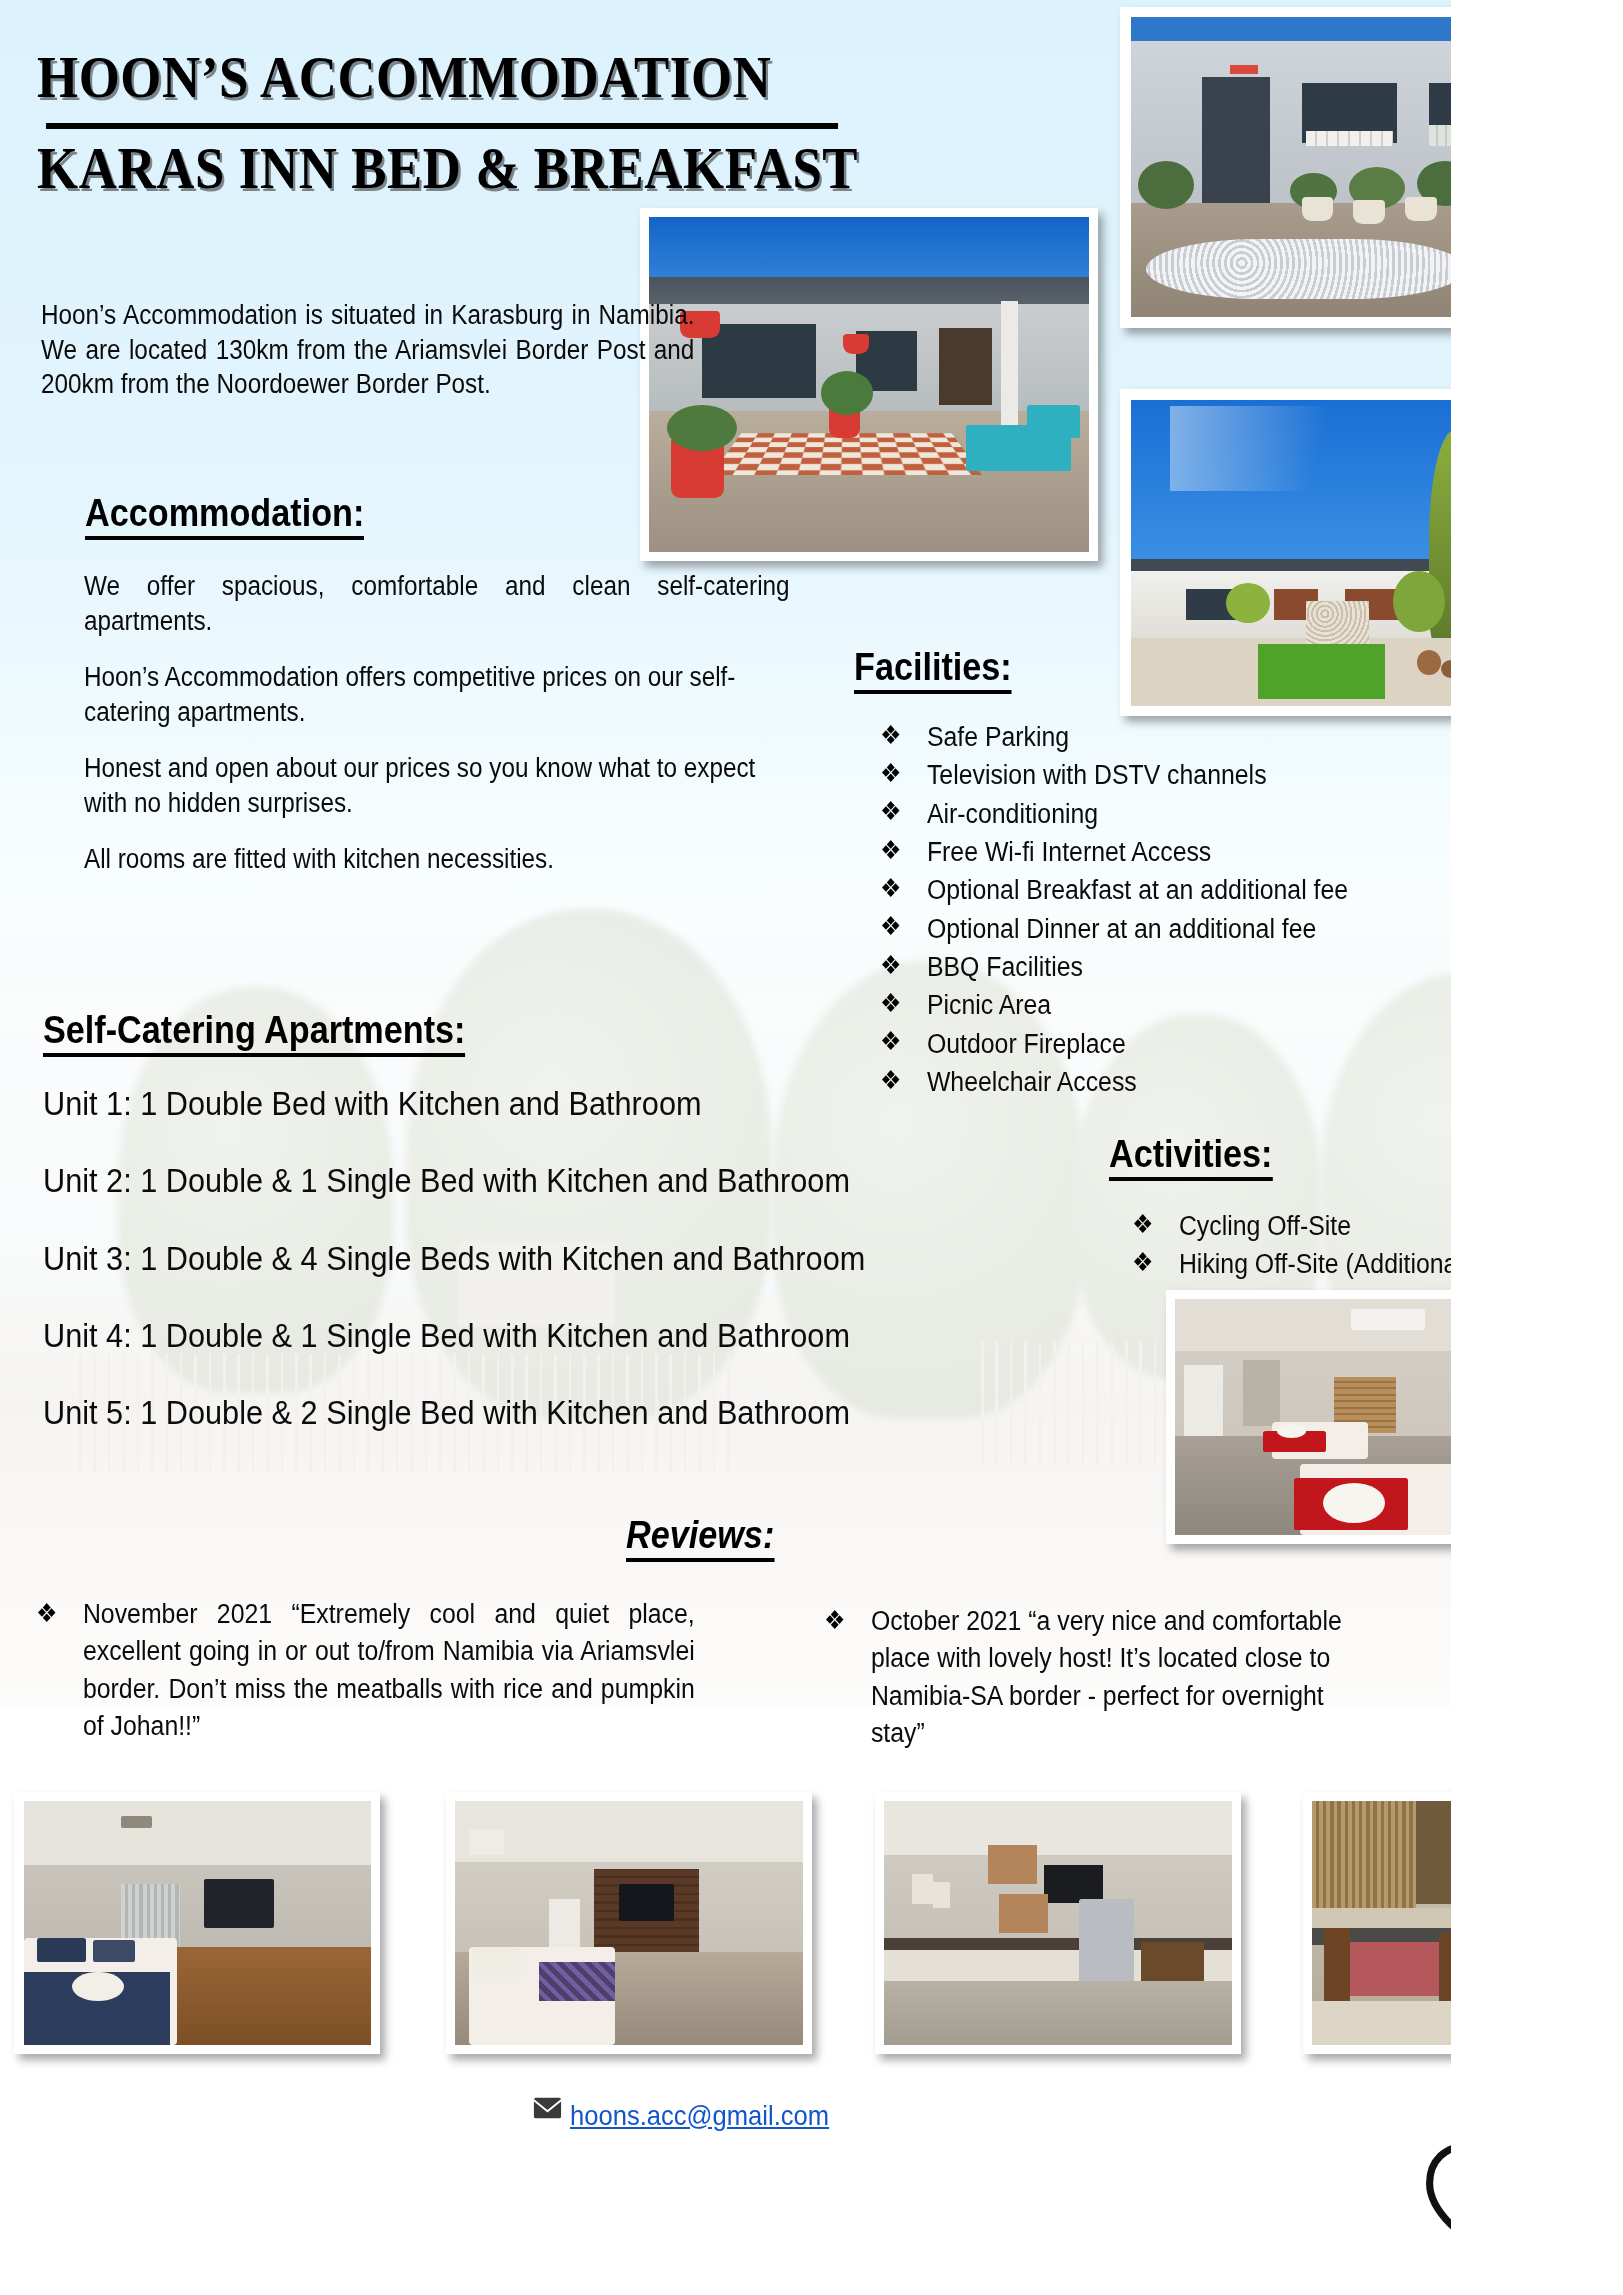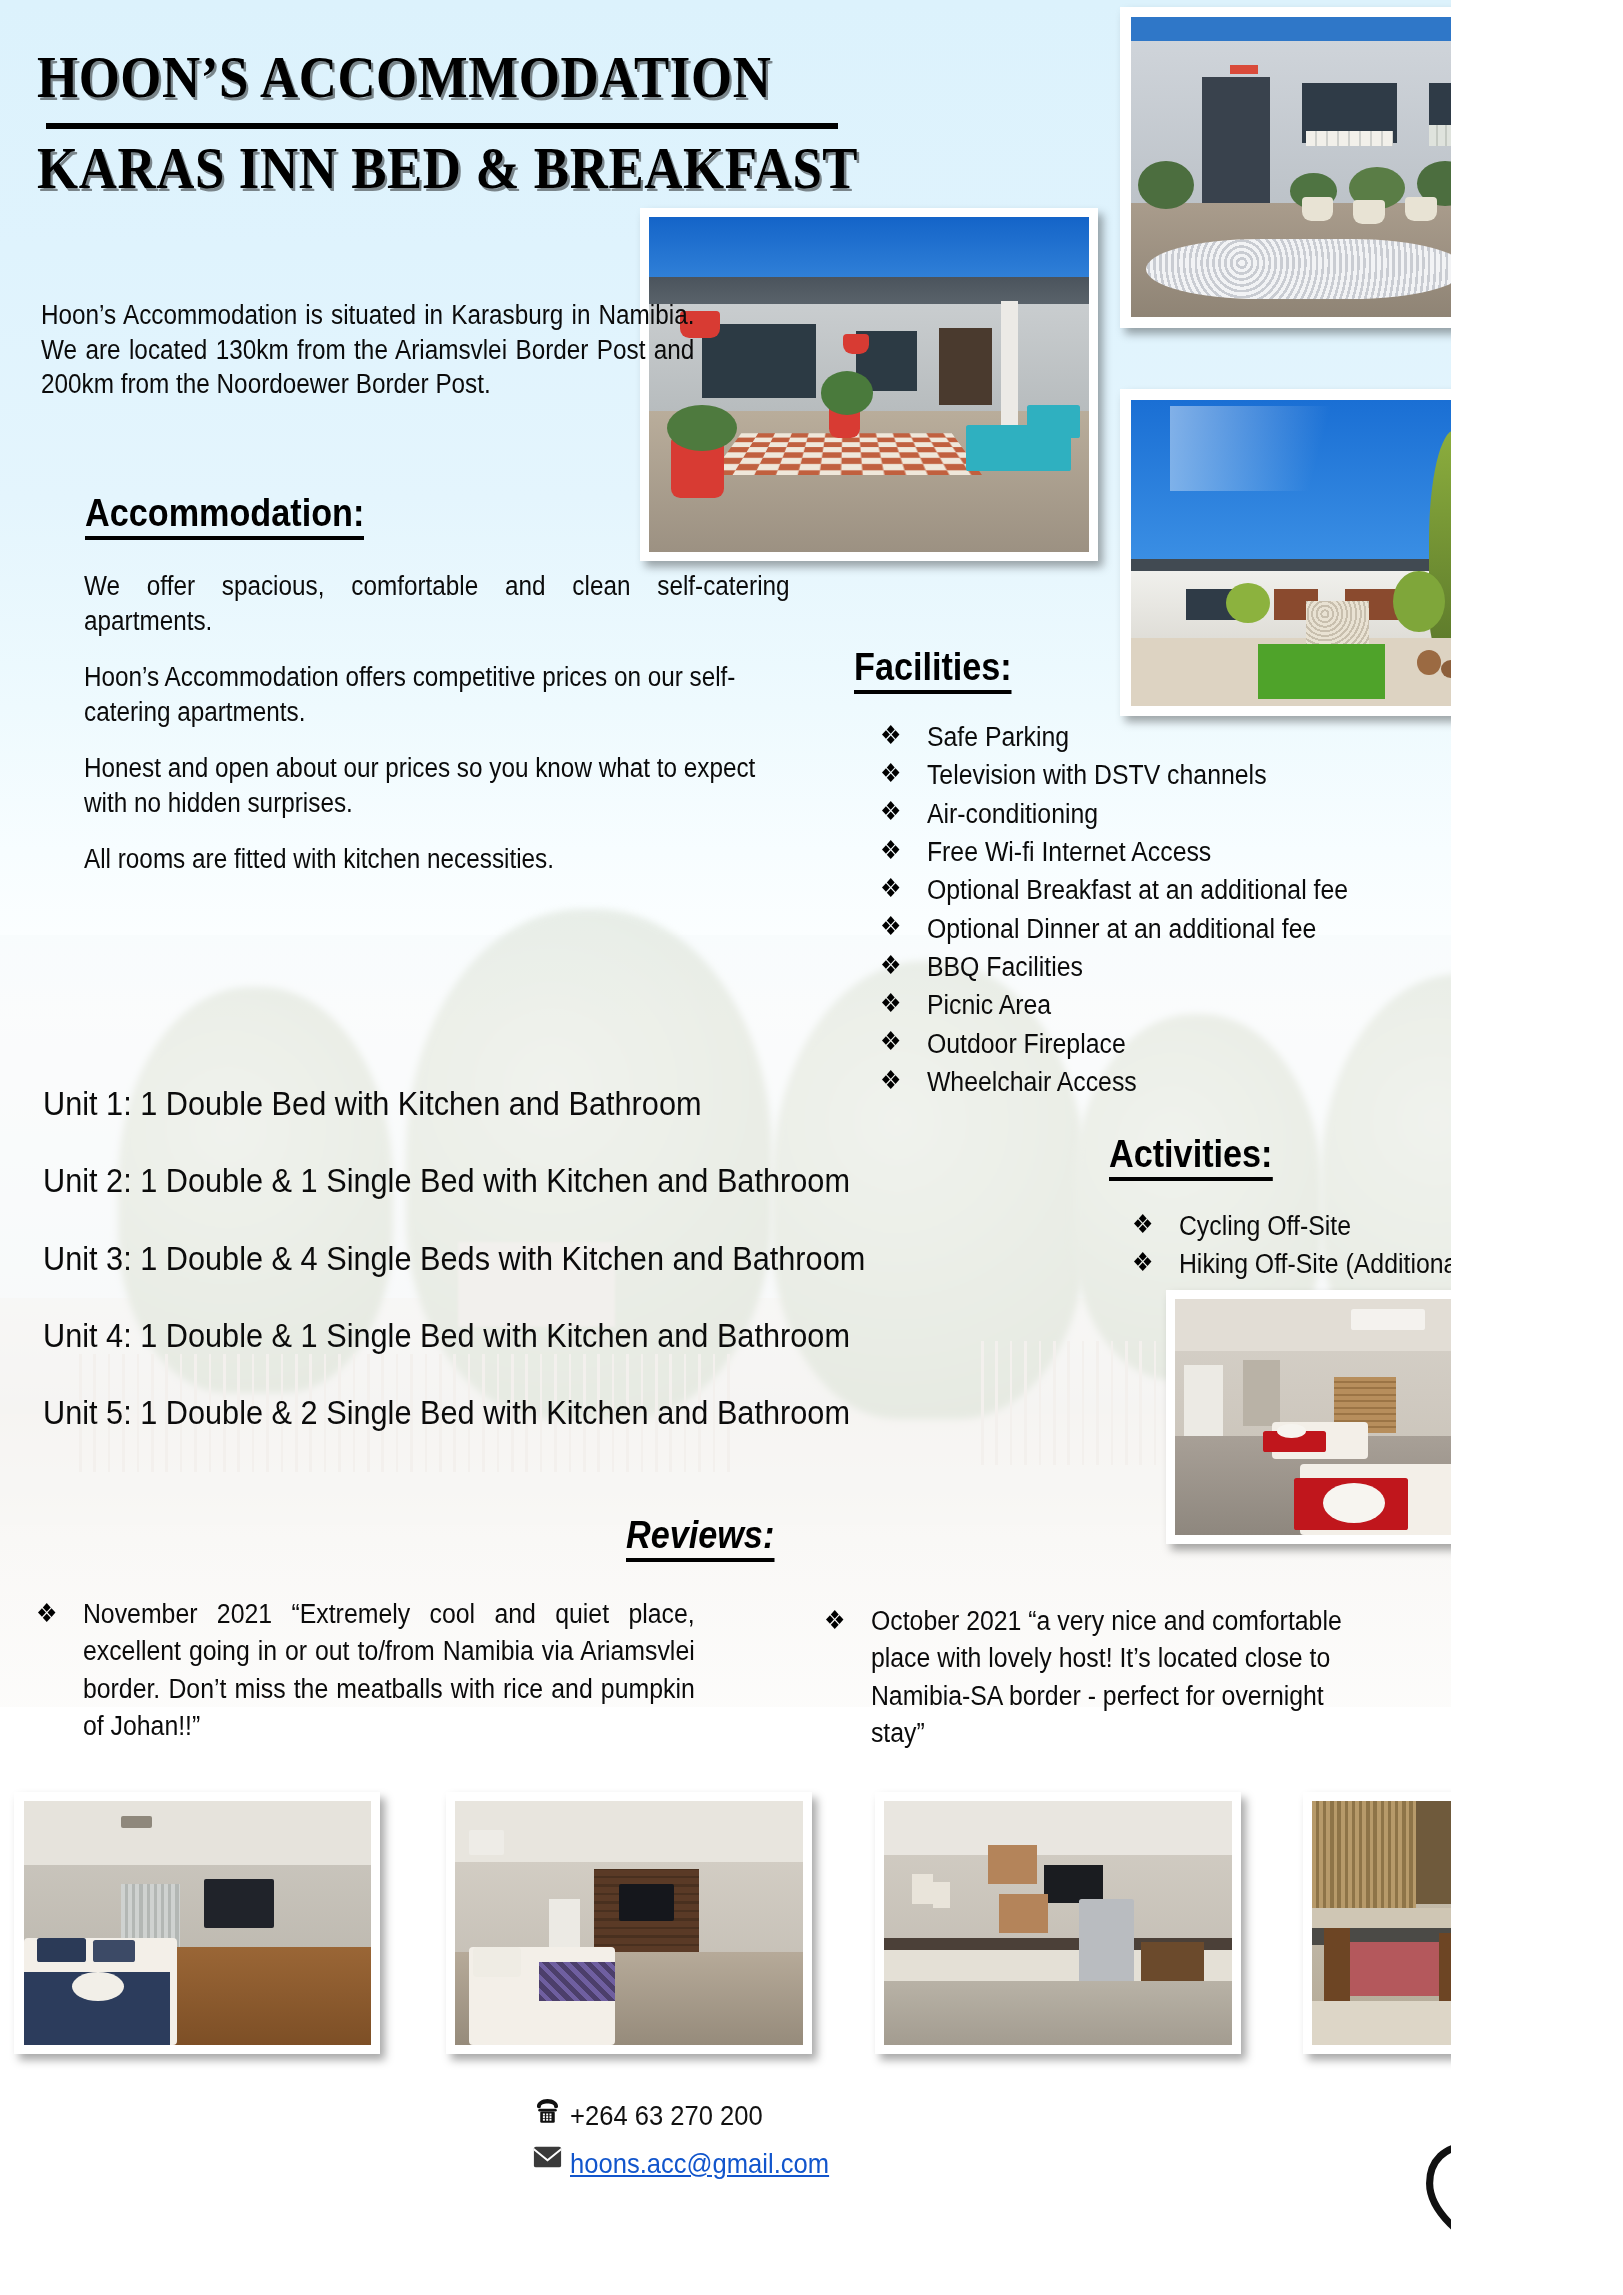--- a/index.html
+++ b/index.html
@@ -384,20 +384,23 @@
     <li><span class="bullet">❖</span><span>Air-conditioning</span></li>
     <li><span class="bullet">❖</span><span>Free Wi-fi Internet Access</span></li>
     <li><span class="bullet">❖</span><span>Optional Breakfast at an additional fee</span></li>
     <li><span class="bullet">❖</span><span>Optional Dinner at an additional fee</span></li>
     <li><span class="bullet">❖</span><span>BBQ Facilities</span></li>
     <li><span class="bullet">❖</span><span>Picnic Area</span></li>
     <li><span class="bullet">❖</span><span>Outdoor Fireplace</span></li>
     <li><span class="bullet">❖</span><span>Wheelchair Access</span></li>
   </ul>
 
+  <div id="selfcat-head">
+    <span class="narrow sect-head">Self-Catering Apartments:</span>
+  </div>
   <div id="selfcat-list">
     <div class="narrow unit">Unit 1: 1 Double Bed with Kitchen and Bathroom</div>
     <div class="narrow unit">Unit 2: 1 Double &amp; 1 Single Bed with Kitchen and Bathroom</div>
     <div class="narrow unit">Unit 3: 1 Double &amp; 4 Single Beds with Kitchen and Bathroom</div>
     <div class="narrow unit">Unit 4: 1 Double &amp; 1 Single Bed with Kitchen and Bathroom</div>
     <div class="narrow unit">Unit 5: 1 Double &amp; 2 Single Bed with Kitchen and Bathroom</div>
   </div>
 
   <div id="activities-head">
     <span class="narrow sect-head">Activities:</span>
@@ -413,41 +416,20 @@
   <ul class="diamonds narrow" id="review-left">
     <li><span class="bullet">❖</span><span>November 2021 “Extremely cool and quiet place, excellent going in or out to/from Namibia via Ariamsvlei border. Don’t miss the meatballs with rice and pumpkin of Johan!!”</span></li>
   </ul>
   <ul class="diamonds narrow" id="review-right">
     <li><span class="bullet">❖</span><span>October 2021 “a very nice and comfortable place with lovely host! It’s located close to Namibia-SA border - perfect for overnight stay”</span></li>
   </ul>
 
   <div id="footer">
 
 
-    <div class="row">
-      <span class="ficon">
-        <svg width="29" height="29" viewBox="0 0 44 44">
-          <path d="M22 3C13 3 6 8 6 14c0 2 1 3 3 3 2 0 3-1 3-2.5 0-2.5 4-4.5 10-4.5s10 2 10 4.5C32 16 33 17 35 17c2 0 3-1 3-3 0-6-7-11-16-11z" fill="#111"></path>
-          <rect x="8" y="18" width="28" height="4" rx="2" fill="#111"></rect>
-          <rect x="11" y="22" width="22" height="17" rx="2" fill="#111"></rect>
-          <g fill="#fff">
-            <rect x="15" y="25" width="3" height="3"></rect>
-              <rect x="20" y="25" width="3" height="3"></rect>
-              <rect x="25" y="25" width="3" height="3"></rect>
-            <rect x="15" y="29" width="3" height="3"></rect>
-              <rect x="20" y="29" width="3" height="3"></rect>
-              <rect x="25" y="29" width="3" height="3"></rect>
-            <rect x="15" y="33" width="3" height="3"></rect>
-              <rect x="20" y="33" width="3" height="3"></rect>
-              <rect x="25" y="33" width="3" height="3"></rect>
-          </g>
-        </svg>
-      </span>
-      <span class="ftext narrow">+264 63 270 200</span>
-    </div>
 
 
     <div class="row">
       <span class="ficon">
         <svg width="29" height="22" viewBox="0 0 44 34">
             <rect x="1" y="1" width="42" height="32" rx="3" fill="#3a3a3a"></rect>
             <path d="M1 3l21 17L43 3v4L22 24 1 7z" fill="#fff"></path>
           </svg>
       </span>
       <a href="#" class="ftext narrow email">hoons.acc@gmail.com</a>

